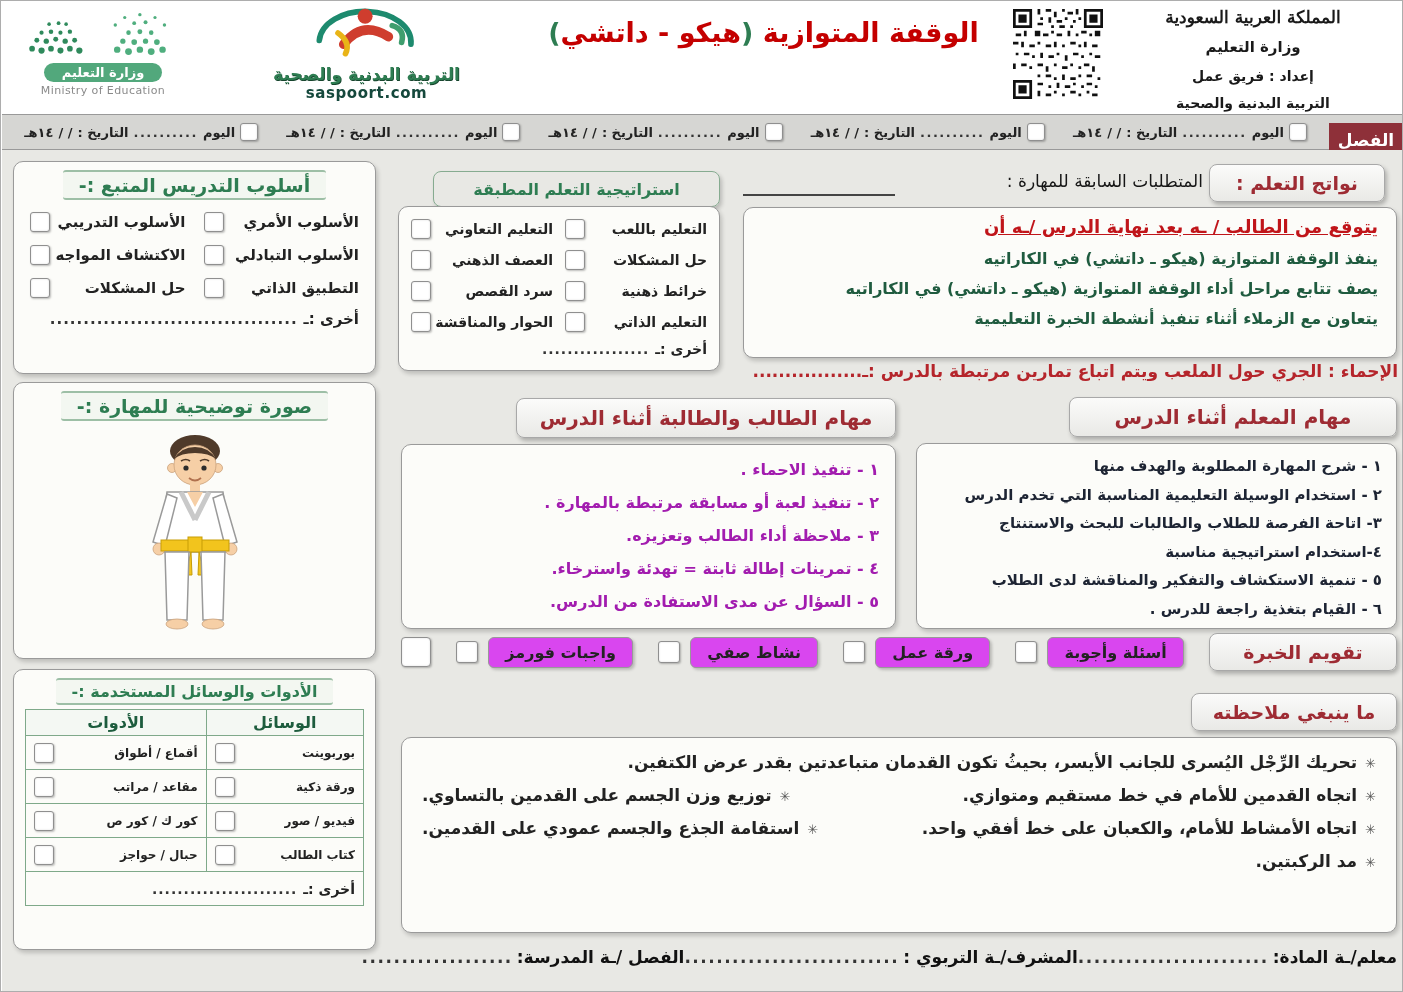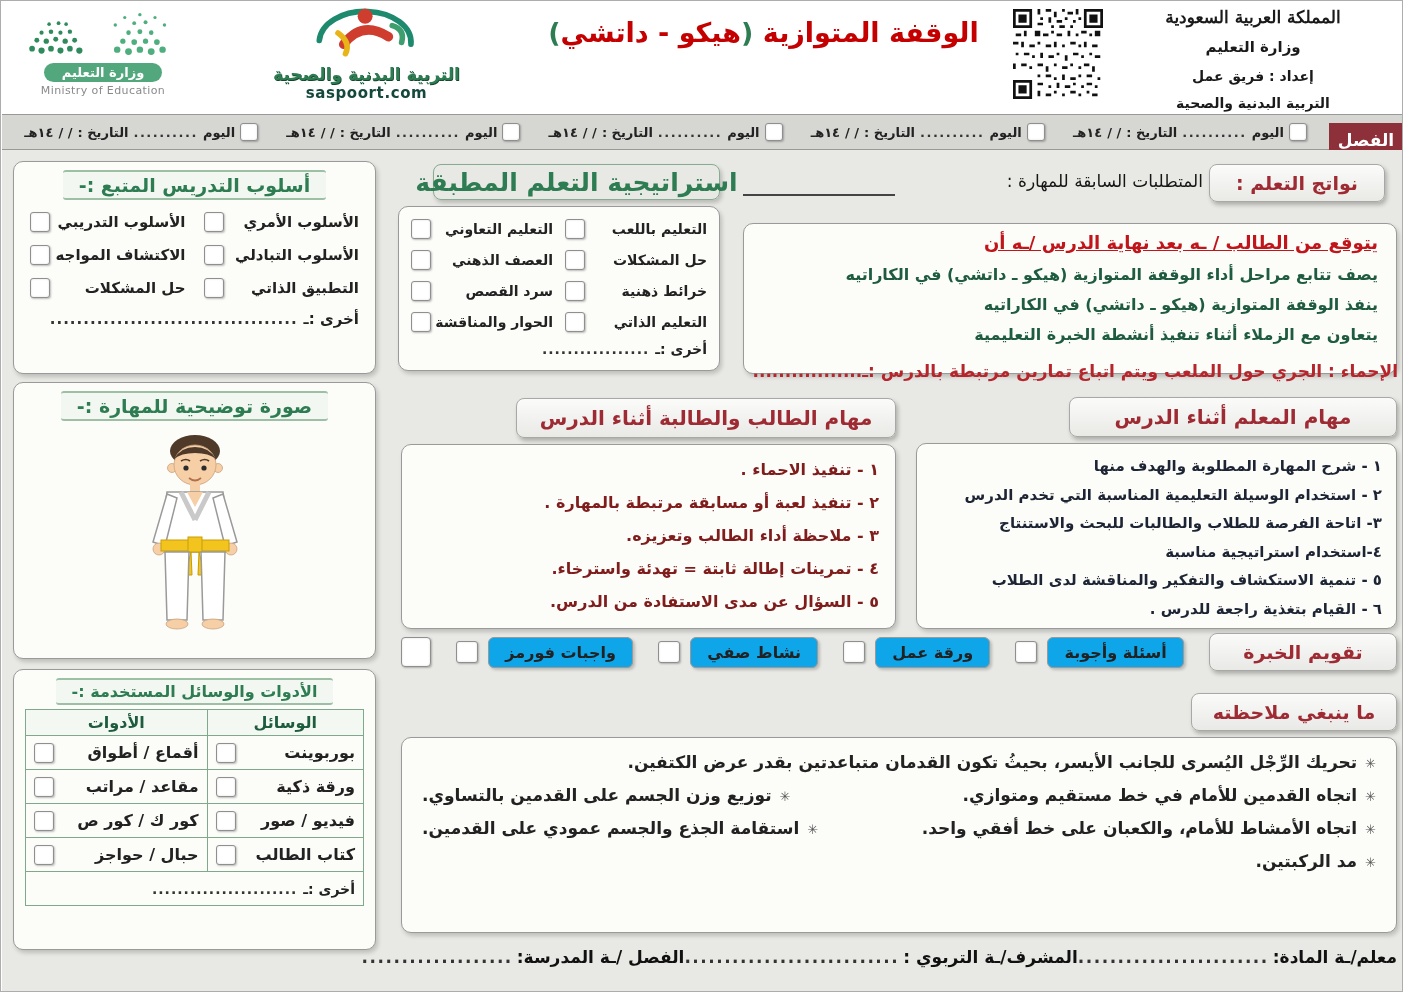--- a/index.html
+++ b/index.html
@@ -55,48 +55,48 @@
   
   #teaching-box { left:12px; top:160px; width:363px; height:213px; }
   #teaching-box .ck-grid { display:grid; grid-template-columns:1fr 1fr; gap:13px 18px; padding:10px 16px 4px; font-size:15px; }
   #teaching-box .other-row { padding:8px 16px 0; font-size:15px; }
   #skill-box { left:12px; top:381px; width:363px; height:277px; }
   #skill-box svg { display:block; margin:2px auto 0; }
   #tools-box { left:12px; top:668px; width:363px; height:281px; }
   .tools-table { width:calc(100% - 22px); margin:4px 11px 0; border-collapse:collapse; }
   .tools-table th { font-size:16px; font-weight:bold; color:#1d5c3d; border:1.2px solid #7fa98a; padding:3px; background:#f4f8f3; }
   .tools-table td { border:1.2px solid #7fa98a; padding:5px 8px; height:34px; }
-  .tools-table .ck-item { font-size:16px; }
+  .tools-table .ck-item { font-size:12px; }
   .tools-table .other-row { font-size:14px; }
 
   
-  #strategy-header { left:432px; top:163px; width:287px; height:36px; font-size:25px; }
+  #strategy-header { left:432px; top:170px; width:287px; height:36px; font-size:16px; }
   #strategy-box { left:397px; top:205px; width:322px; height:165px; padding:12px 12px 6px; }
   #strategy-box .ck-grid { display:grid; grid-template-columns:1fr 1fr; gap:11px 12px; font-size:14px; }
   #strategy-box .other-row { margin-top:9px; font-size:14px; width:75%; }
   #student-header { left:515px; top:397px; width:380px; height:40px; font-size:20px; }
   #student-box { left:400px; top:443px; width:495px; height:185px; padding:8px 16px; }
-  #student-box .task { font-size:16px; font-weight:bold; color:#7f1d1d; line-height:33px; white-space:nowrap; }
+  #student-box .task { font-size:16px; font-weight:bold; color:#a21caf; line-height:33px; white-space:nowrap; }
 
   
   #outcomes-label { left:1208px; top:163px; width:176px; height:38px; font-size:19px; }
   #prereq-text { left:890px; top:170px; width:312px; text-align:right; font-size:17px; font-weight:normal; color:#161616; white-space:nowrap; }
   #prereq-line { left:742px; top:193px; width:152px; height:0; border-bottom:2px solid #444; }
-  #expect-box { left:742px; top:206px; width:654px; height:151px; padding:8px 18px;margin-top:16px; }
+  #expect-box { left:742px; top:206px; width:654px; height:151px; padding:8px 18px; }
   .expect-title { color:#c0151a; font-weight:bold; font-size:18px; text-decoration:underline; text-align:right; margin-bottom:7px; }
   .expect-line { color:#1f5b3f; font-weight:bold; font-size:16px; line-height:30px; white-space:nowrap; }
   #warmup { left:705px; top:360px; width:692px; font-size:17px; font-weight:bold; color:#b5252b; text-align:right; white-space:nowrap; }
   #teacher-header { left:1068px; top:396px; width:328px; height:40px; font-size:20px; }
   #teacher-box { left:915px; top:442px; width:481px; height:186px; padding:8px 14px; }
   #teacher-box .task { font-size:15px; font-weight:bold; color:#1d2433; line-height:28.5px; white-space:nowrap; }
 
   #eval-row { position:absolute; left:400px; top:630px; width:996px; height:42px; display:flex; align-items:center; justify-content:space-between; }
   .eval-label { position:static; width:188px; height:38px; font-size:19px; }
   .eval-opt { display:flex; align-items:center; gap:10px; }
-  .opt-box { background:#0ea5e9; border:1px solid #999; border-radius:6px; box-shadow:2px 2px 3px rgba(0,0,0,0.2);
+  .opt-box { background:#d946ef; border:1px solid #999; border-radius:6px; box-shadow:2px 2px 3px rgba(0,0,0,0.2);
              padding:5px 16px; font-size:16px; font-weight:bold; color:#222; white-space:nowrap; }
   .cb-lg { width:30px; height:30px; border-radius:4px; }
 
   #notes-header { left:1190px; top:692px; width:206px; height:38px; font-size:19px; }
   #notes-box { left:400px; top:736px; width:996px; height:196px; padding:14px 20px; }
   .note-line { display:flex; gap:8px; align-items:baseline; font-size:17px; font-weight:bold; color:#222; margin-bottom:13px; white-space:nowrap; }
   .note-cols { display:flex; justify-content:space-between; margin-bottom:13px; }
   .note-cols .note-line { margin-bottom:0; }
   .blt { color:#555; font-size:13px; flex:none; }
 
@@ -432,22 +432,22 @@
     <div class="task">٤ - تمرينات إطالة ثابتة = تهدئة واسترخاء.</div>
     <div class="task">٥ - السؤال عن مدى الاستفادة من الدرس.</div>
   </div>
 
   <div class="red-header" id="outcomes-label">نواتج التعلم :</div>
   <div class="abs" id="prereq-text">المتطلبات السابقة للمهارة :</div>
   <div class="abs" id="prereq-line"></div>
 
   <div class="box" id="expect-box">
     <div class="expect-title">يتوقع من الطالب / ـه بعد نهاية الدرس /ـه أن</div>
+    <div class="expect-line">ينفذ الوقفة المتوازية (هيكو ـ داتشي) في الكاراتيه</div>
     <div class="expect-line">يصف تتابع مراحل أداء الوقفة المتوازية (هيكو ـ داتشي) في الكاراتيه</div>
-    <div class="expect-line">ينفذ الوقفة المتوازية (هيكو ـ داتشي) في الكاراتيه</div>
     <div class="expect-line">يتعاون مع الزملاء أثناء تنفيذ أنشطة الخبرة التعليمية</div>
   </div>
 
   <div class="abs" id="warmup">الإحماء : الجري حول الملعب ويتم اتباع تمارين مرتبطة بالدرس :ـ.................</div>
 
   <div class="red-header" id="teacher-header">مهام المعلم أثناء الدرس</div>
   <div class="box" id="teacher-box">
     <div class="task">١ - شرح المهارة المطلوبة والهدف منها</div>
     <div class="task">٢ - استخدام الوسيلة التعليمية المناسبة التي تخدم الدرس</div>
     <div class="task">٣- اتاحة الفرصة للطلاب والطالبات للبحث والاستنتاج</div>

